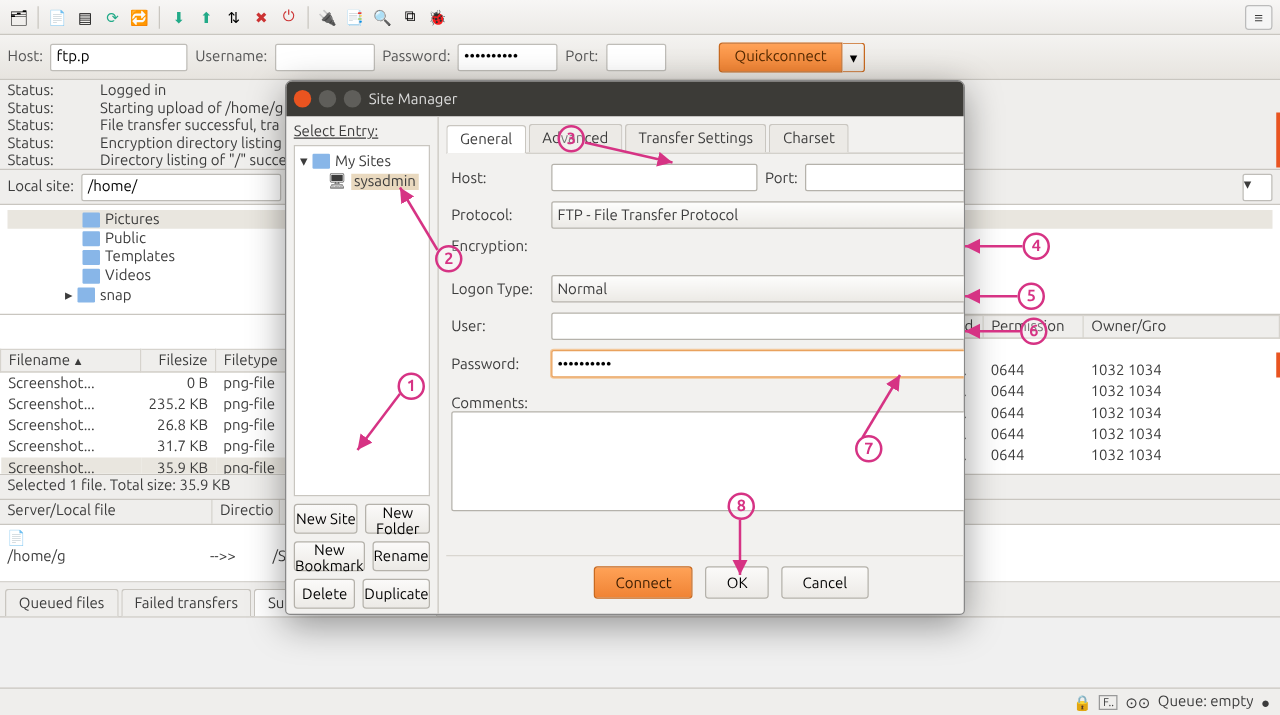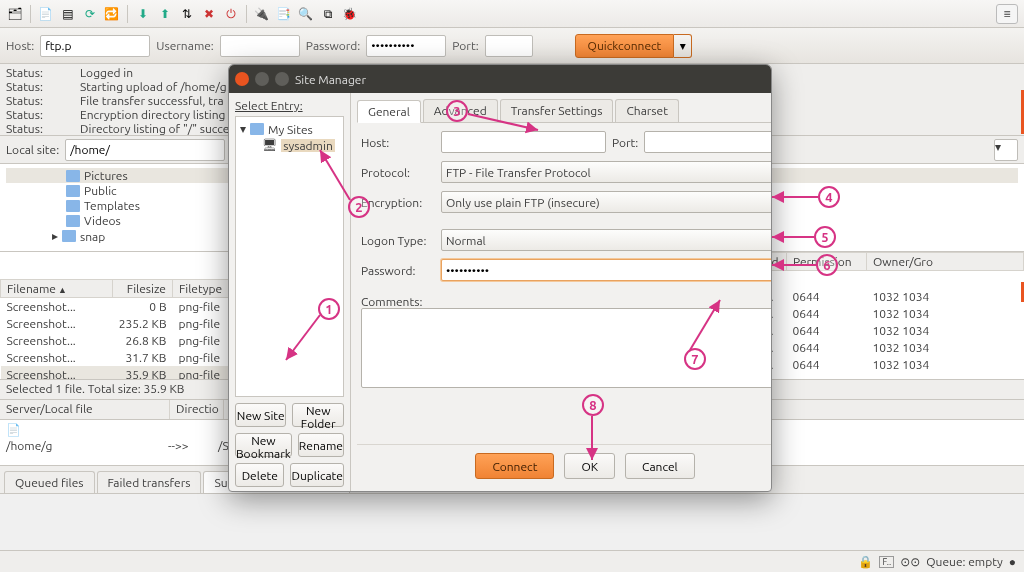--- a/index.html
+++ b/index.html
@@ -371,30 +371,31 @@
           <input type="text" style="flex: 0 0 46px;">
         </div>
         <div class="frow">
           <label>Protocol:</label>
           <div class="combo">
               <span>FTP - File Transfer Protocol</span>
             </div>
         </div>
         <div class="frow">
           <label>Encryption:</label>
-          <div class="combo">
-              <span>Only use plain FTP (insecure)</span>
-            </div>
         </div>
         <div style="height:8px"></div>
         <div class="frow">
           <label>Logon Type:</label>
           <div class="combo">
               <span>Normal</span>
             </div>
+        </div>
+        <div class="frow">
+          <label>User:</label>
+          <input type="text" style="">
         </div>
         <div class="frow">
           <label>Password:</label>
           <input type="text" class="focused" value="••••••••••" style="">
         </div>
         <div style="height:6px"></div>
         <label>Comments:</label>
         <textarea class="comments" style=""></textarea>
       </div>
       <div class="dlg-actions">

